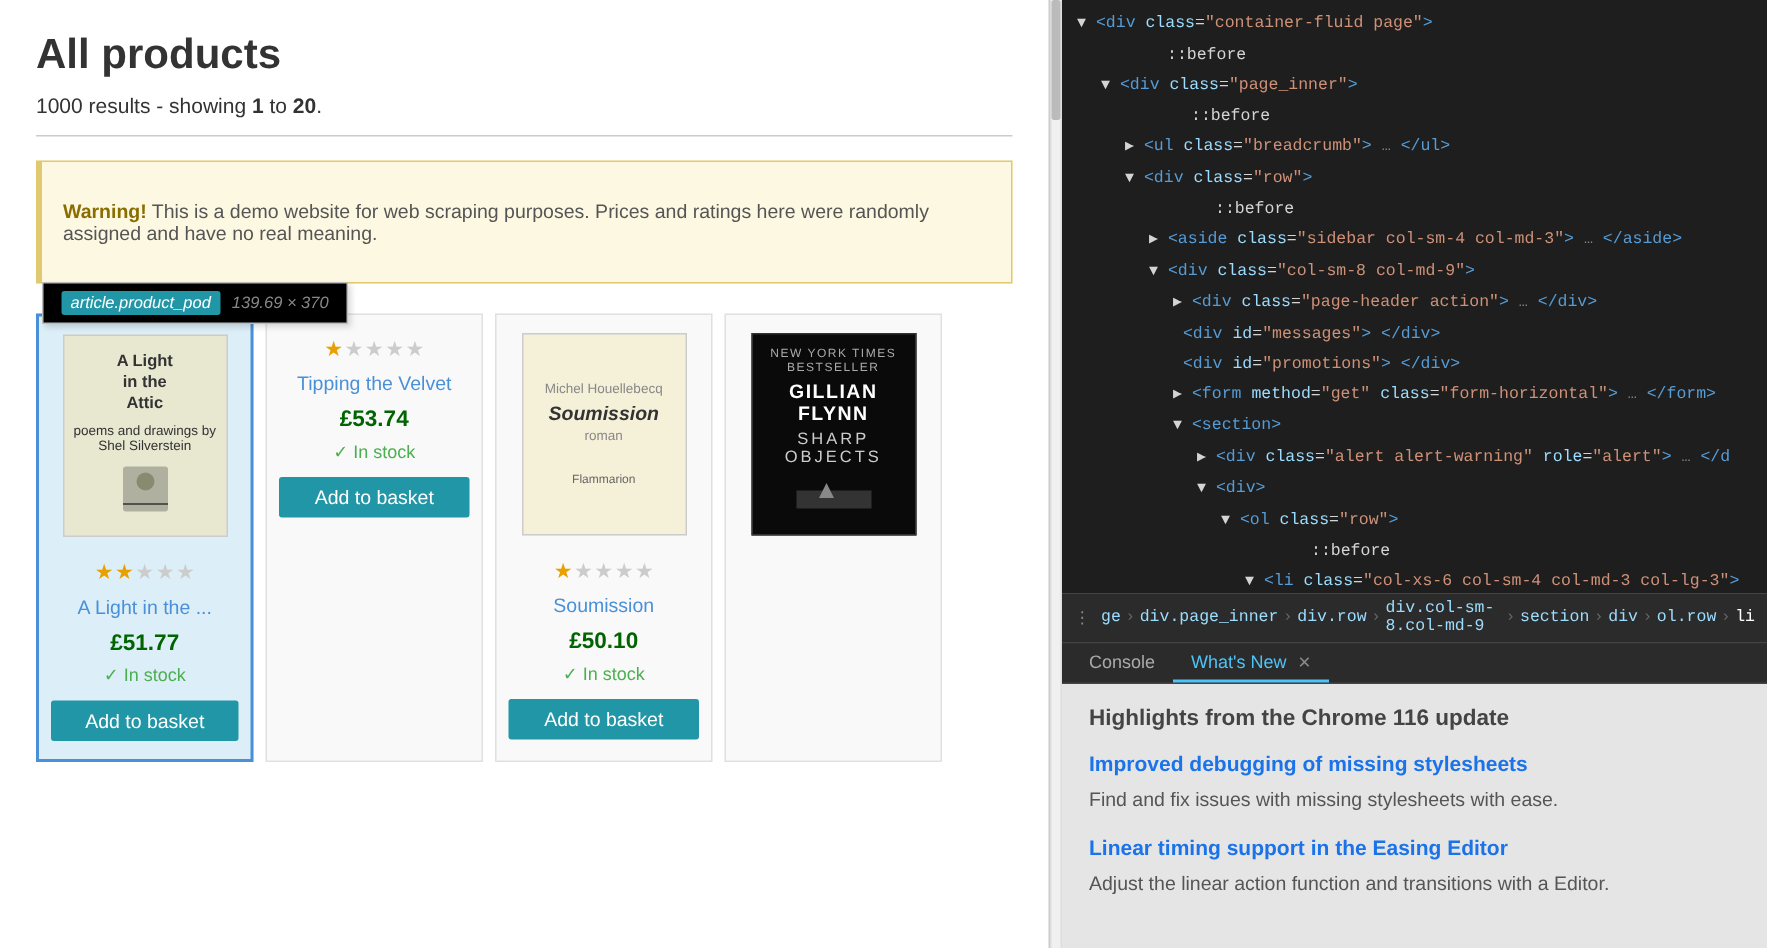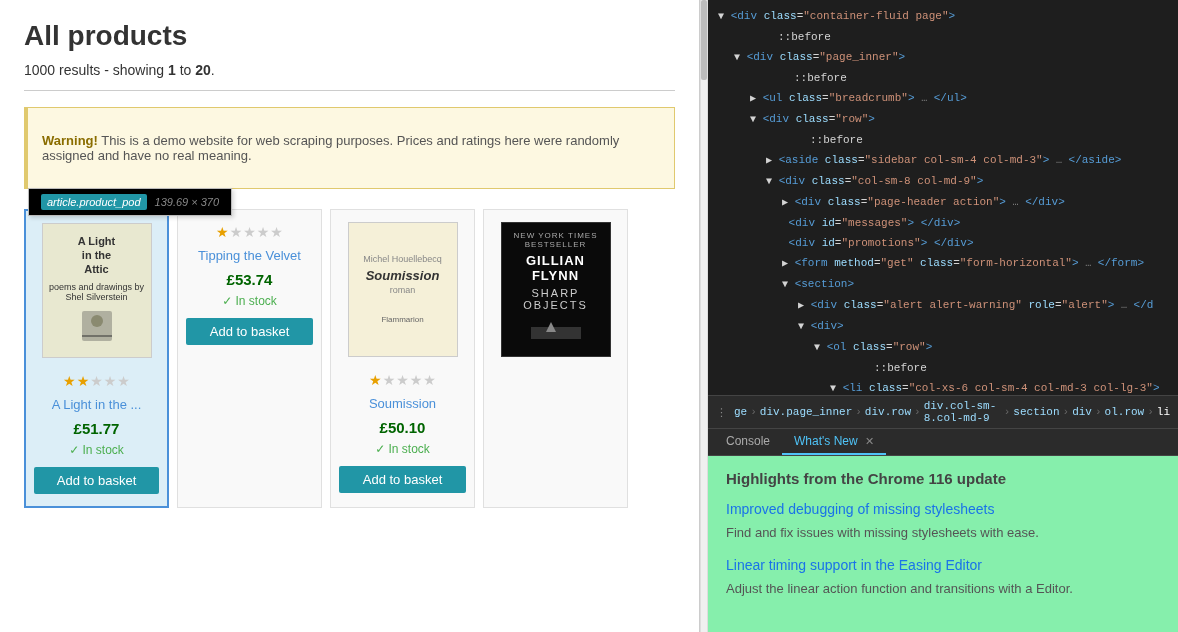--- a/index.html
+++ b/index.html
@@ -283,36 +283,36 @@
     }
     .devtools-options-icon {
       margin-right: 4px;
       color: #888;
       cursor: pointer;
     }
 
     
     .whats-new-panel {
       flex: 1;
-      background: #86efac;
+      background: #e5e5e5;
       color: #333;
       padding: 14px 18px;
       overflow-y: auto;
       font-family: Arial, sans-serif;
       font-size: 13px;
     }
     .whats-new-panel h2 {
       font-size: 15px;
       font-weight: 600;
       color: #444;
       margin-bottom: 14px;
     }
     .whats-new-panel h3 {
       font-size: 14px;
-      font-weight: 400;
+      font-weight: 700;
       color: #1a73e8;
       margin-bottom: 6px;
       cursor: pointer;
     }
     .whats-new-panel p {
       font-size: 13px;
       color: #555;
       margin-bottom: 14px;
       line-height: 1.5;
     }

